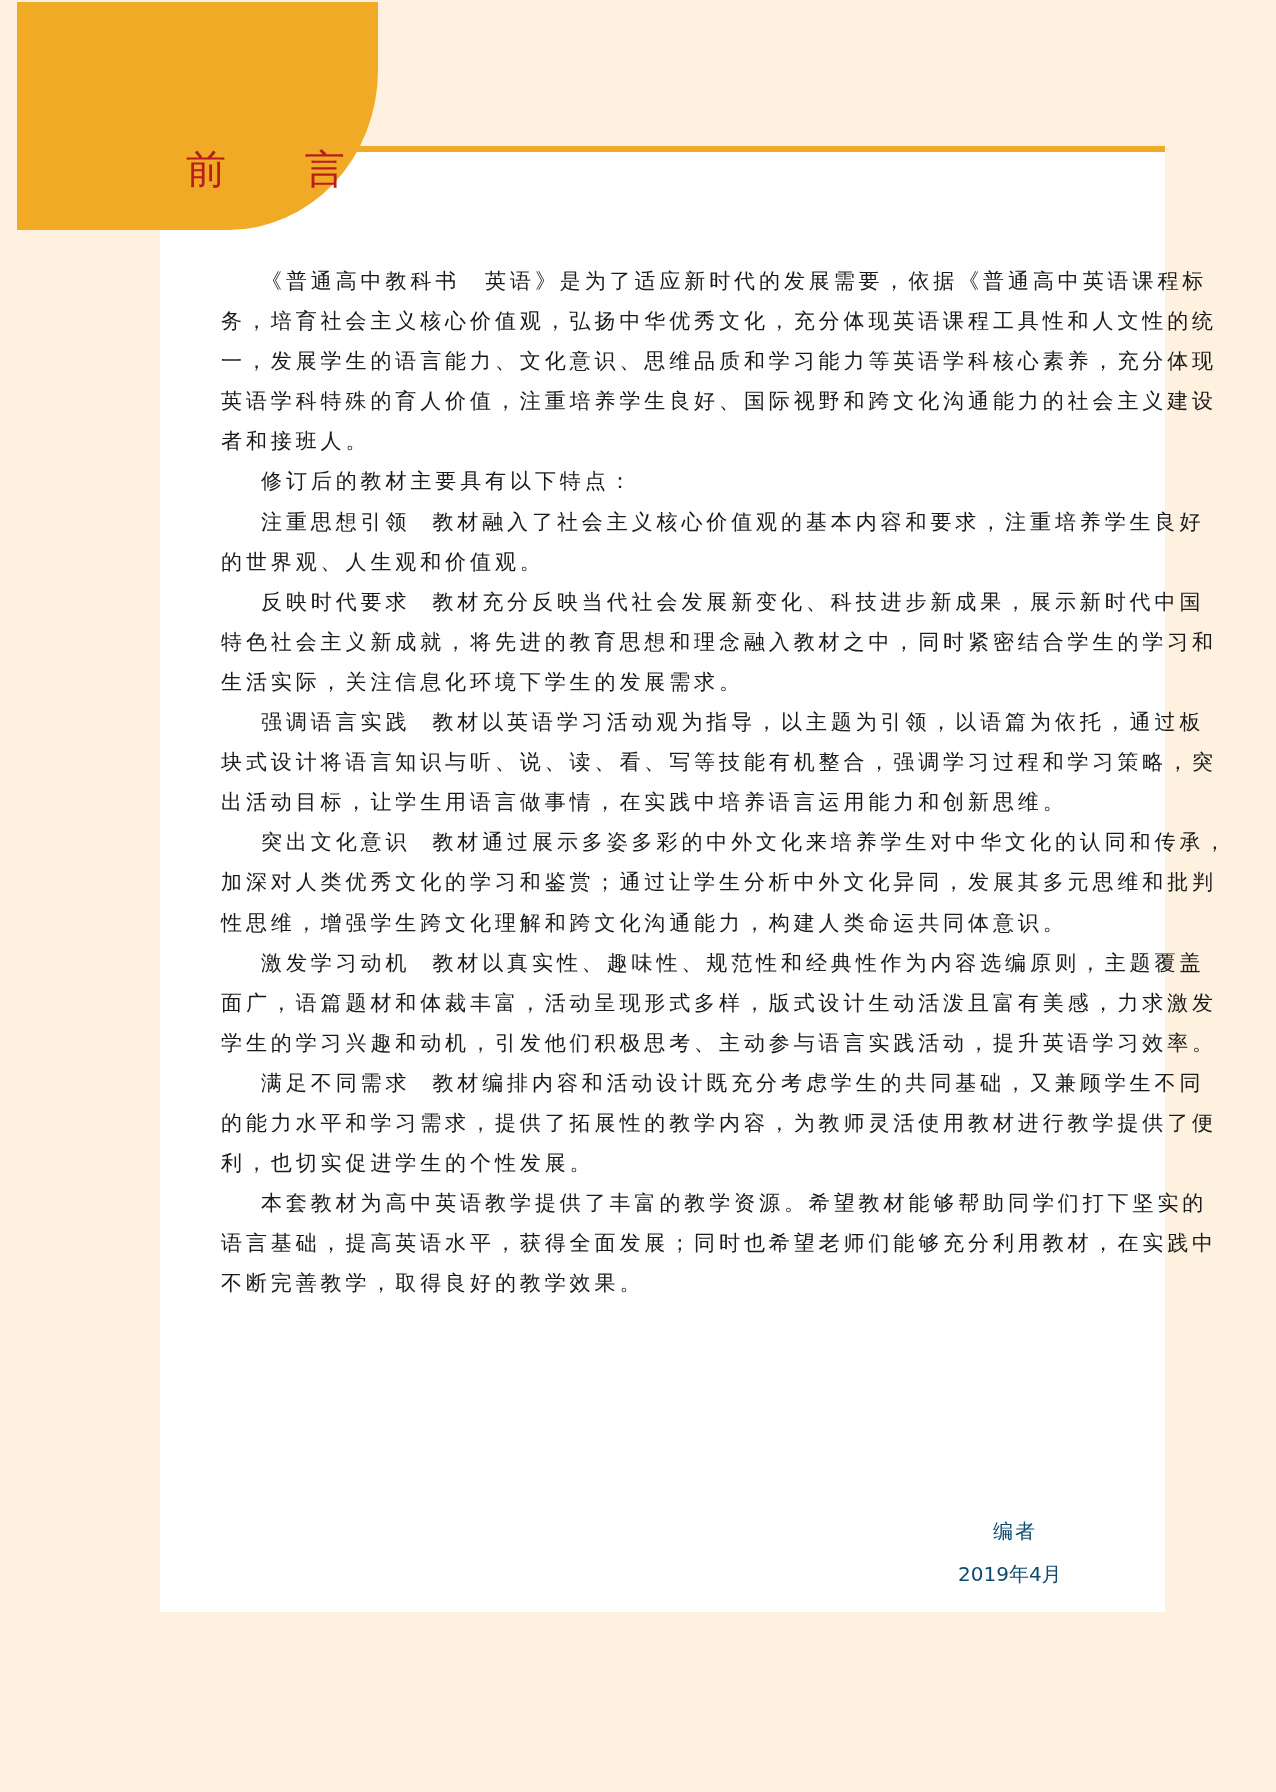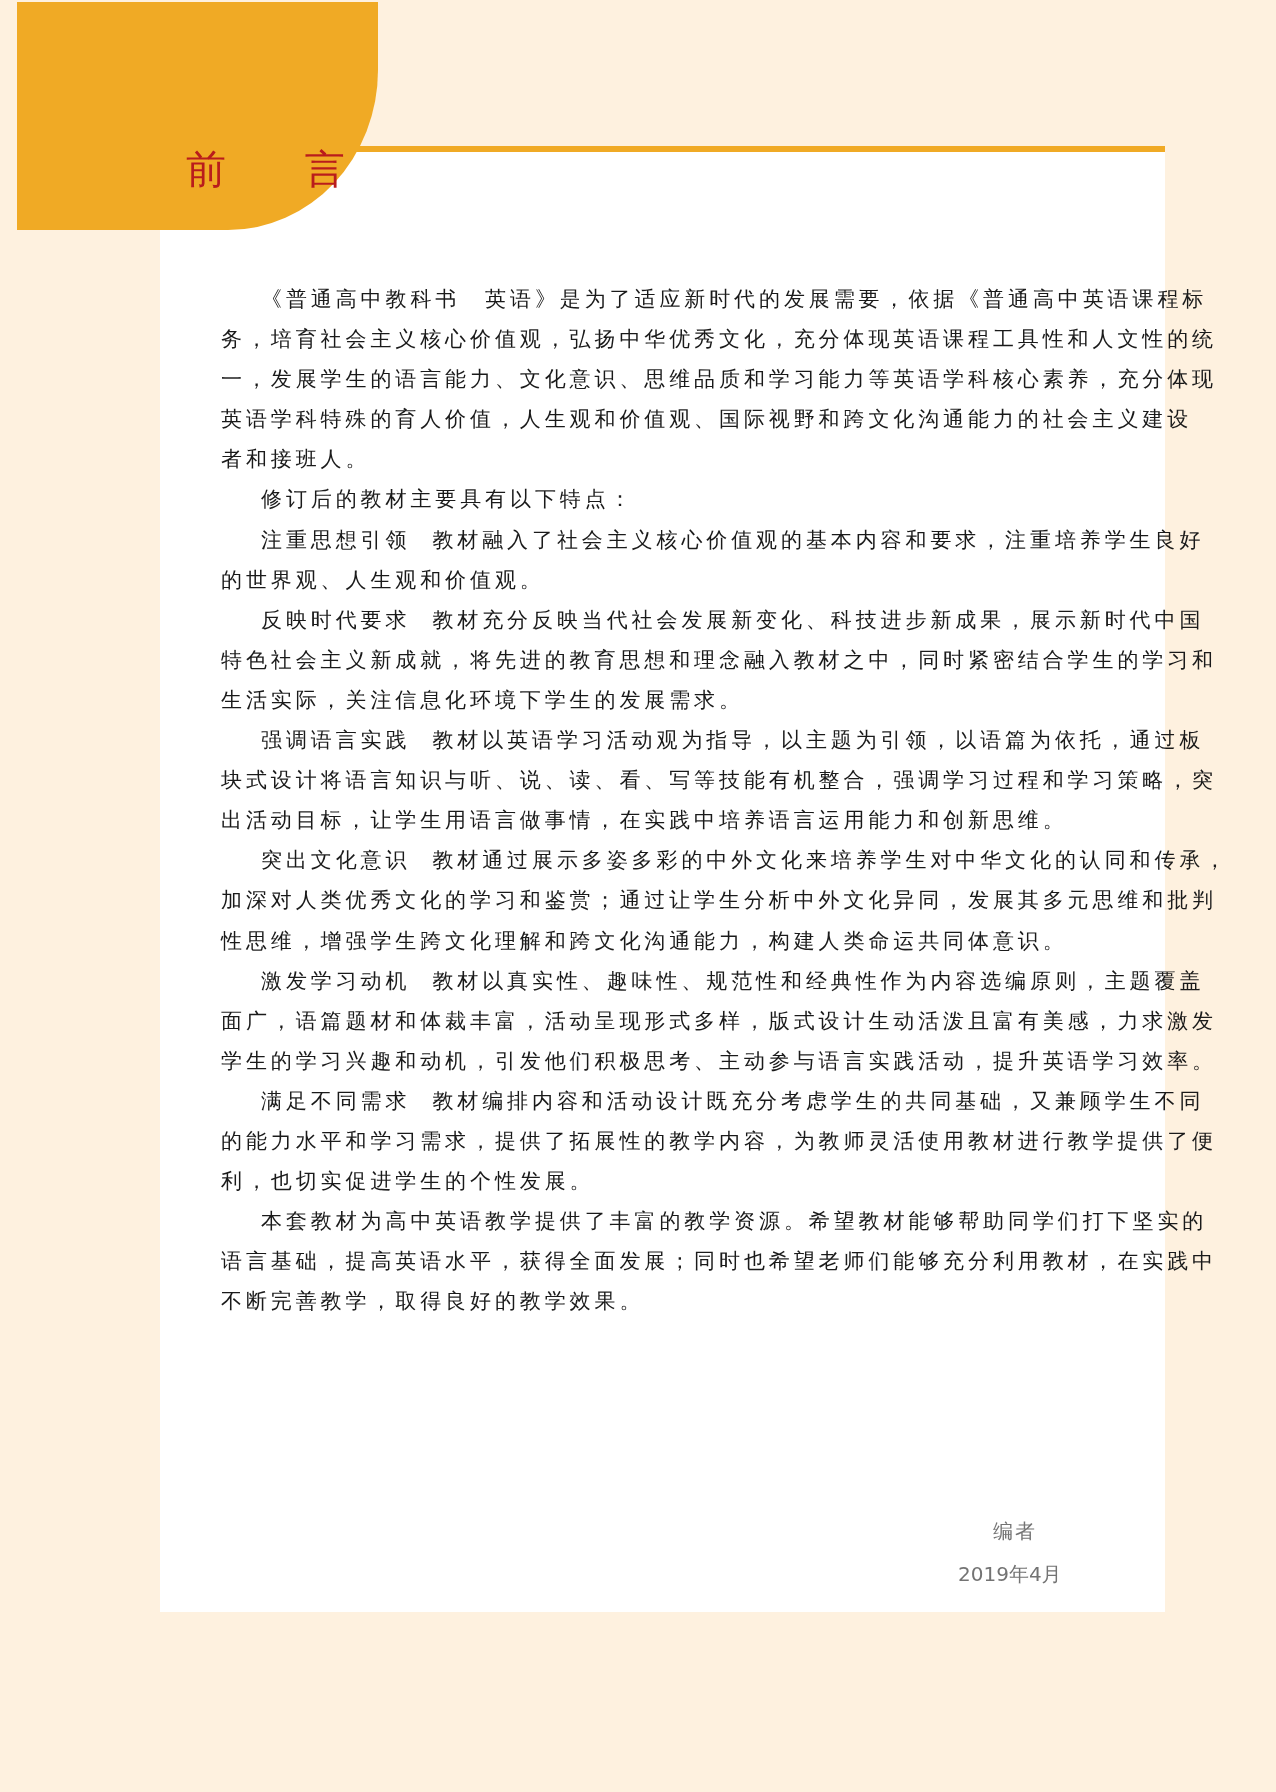--- a/index.html
+++ b/index.html
@@ -20,49 +20,49 @@
   .header-rule {
     position:absolute; left:340px; top:146px; width:825px; height:6px;
     background:#f0aa25;
   }
   .page-title {
     position:absolute; left:186px; top:118px;
     color:#b91c1c; font-size:40px; letter-spacing:33px; line-height:48px;
     font-weight:normal; white-space:nowrap;
   }
   .body-text {
-    position:absolute; left:221px; top:279px; width:895px;
+    position:absolute; left:221px; top:261px; width:895px;
     color:#1a1a1a; font-size:21px;
   }
   .line {
     height:40.1px; line-height:40.1px; white-space:nowrap;
     text-align:justify; text-align-last:justify; letter-spacing:3.9px;
   }
   .line.last { text-align-last:left; }
   .line.indent { padding-left:40px; }
   .lead { font-weight:normal; margin-right:22px; }
   .signature {
-    position:absolute; color:#737373; font-size:20px; white-space:nowrap;
+    position:absolute; color:#0c4a6e; font-size:20px; white-space:nowrap;
   }
   .sig-author { left:993px; top:1518px; letter-spacing:2px; }
   .sig-date { left:958px; top:1561px; }
 </style>
 </head>
 <body>
 
 <div class="panel"></div>
 <div class="header-shape"></div>
 <div class="header-rule"></div>
 <h1 class="page-title">前 言</h1>
 
 <div class="body-text" id="body-text">
     <div class="line indent"><span>《普通高中教科书　英语》是为了适应新时代的发展需要，依据《普通高中英语课程标</span></div>
     <div class="line"><span>务，培育社会主义核心价值观，弘扬中华优秀文化，充分体现英语课程工具性和人文性的统</span></div>
     <div class="line"><span>一，发展学生的语言能力、文化意识、思维品质和学习能力等英语学科核心素养，充分体现</span></div>
-    <div class="line"><span>英语学科特殊的育人价值，人生观和价值观、国际视野和跨文化沟通能力的社会主义建设</span></div>
+    <div class="line"><span>英语学科特殊的育人价值，注重培养学生良好、国际视野和跨文化沟通能力的社会主义建设</span></div>
     <div class="line last"><span>者和接班人。</span></div>
     <div class="line indent last"><span>修订后的教材主要具有以下特点：</span></div>
     <div class="line indent"><span class="lead">注重思想引领</span><span>教材融入了社会主义核心价值观的基本内容和要求，注重培养学生良好</span></div>
     <div class="line last"><span>的世界观、人生观和价值观。</span></div>
     <div class="line indent"><span class="lead">反映时代要求</span><span>教材充分反映当代社会发展新变化、科技进步新成果，展示新时代中国</span></div>
     <div class="line"><span>特色社会主义新成就，将先进的教育思想和理念融入教材之中，同时紧密结合学生的学习和</span></div>
     <div class="line last"><span>生活实际，关注信息化环境下学生的发展需求。</span></div>
     <div class="line indent"><span class="lead">强调语言实践</span><span>教材以英语学习活动观为指导，以主题为引领，以语篇为依托，通过板</span></div>
     <div class="line"><span>块式设计将语言知识与听、说、读、看、写等技能有机整合，强调学习过程和学习策略，突</span></div>
     <div class="line last"><span>出活动目标，让学生用语言做事情，在实践中培养语言运用能力和创新思维。</span></div>

